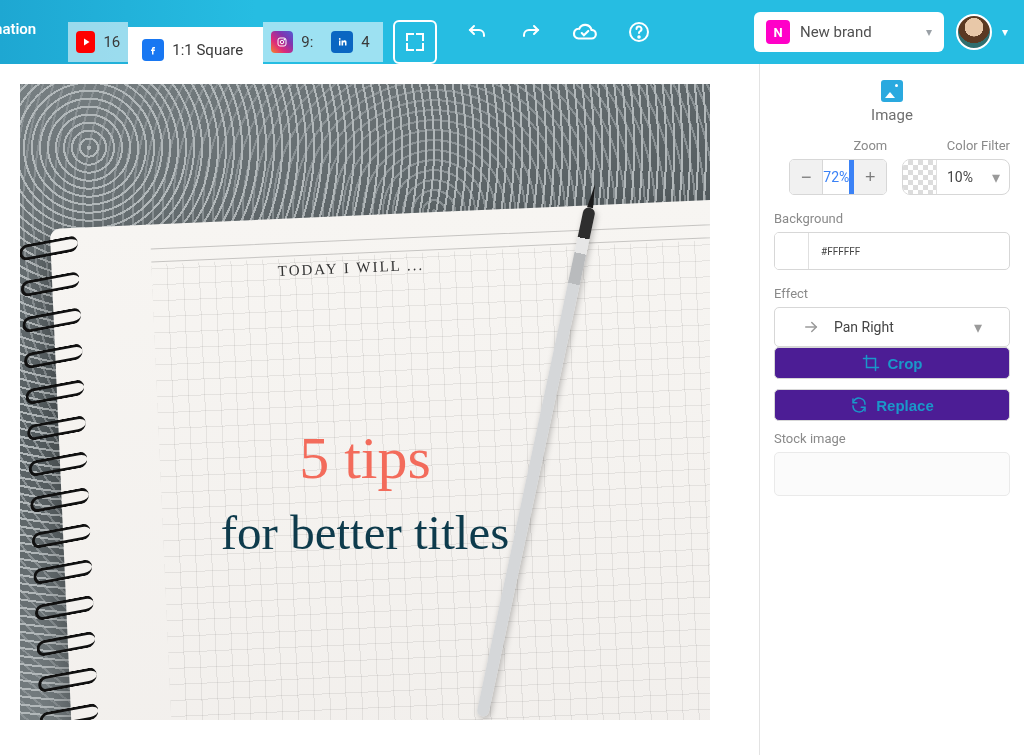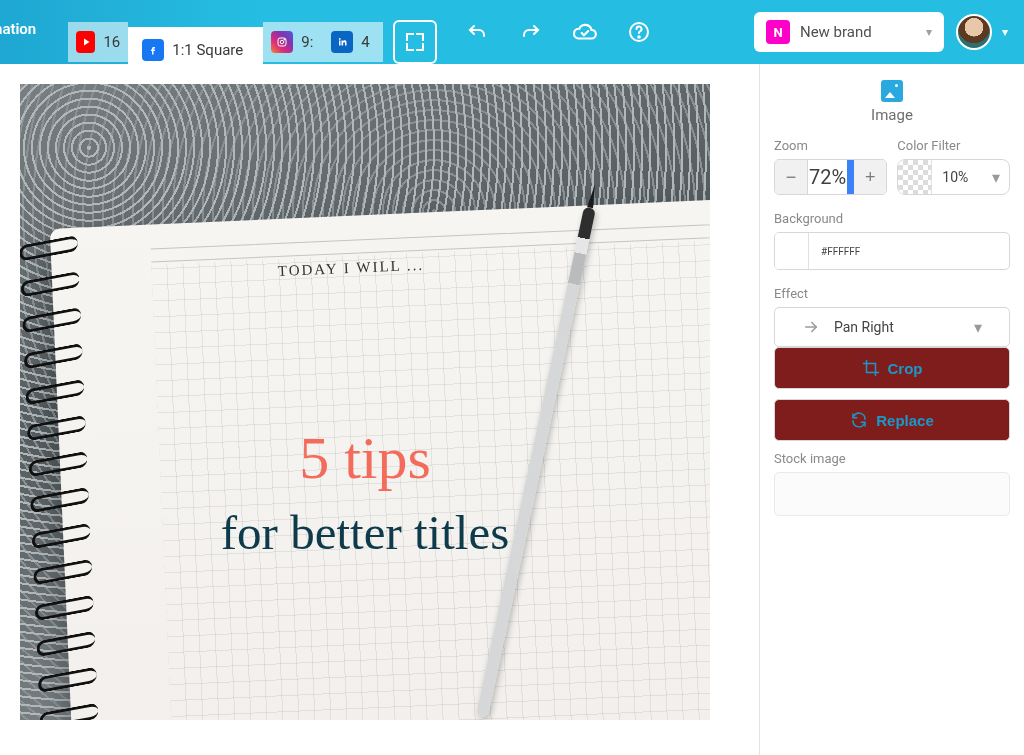--- a/index.html
+++ b/index.html
@@ -117,42 +117,42 @@
   
   .side { width:264px; padding: 16px 14px; background:#fff; }
   .side-head { text-align:center; margin-bottom:14px;}
   .side-head .img-icon{ width:22px;height:22px; margin:0 auto 4px; background:#2aa9df; border-radius:3px; position:relative;}
   .side-head .img-icon::after{content:"";position:absolute;left:4px;bottom:4px;border-left:5px solid transparent;border-right:5px solid transparent;border-bottom:6px solid #fff;}
   .side-head .img-icon::before{content:"";position:absolute;right:5px;top:4px;width:3px;height:3px;border-radius:50%;background:#fff;}
   .side-head .lbl{ font-size:15px; color:#6f6f6f;}
 
   .side-label{ font-size:13px; color:#8a8a8a; margin-bottom:6px; }
   .row { display:flex; gap:10px; margin-bottom:16px;}
-  .zoom-group, .filter-group{ display:flex; flex-direction:column; }
+  .zoom-group, .filter-group{ display:flex; flex-direction:column;align-items:flex-end; }
   .zoom-group{ flex:0 0 48%; } .filter-group{flex:1;}
   .stepper{ display:flex; border:1px solid #d7d7d7; border-radius:5px; overflow:hidden; height:36px;}
   .stepper button{ width:32px; background:#f1f1f1; border:none; font-size:18px; color:#7a7a7a; cursor:pointer;}
-  .stepper .val{ flex:1; display:flex;align-items:center;justify-content:center; font-size:20px; color:#404040; border-left:1px solid #d7d7d7; border-right:7px solid #3b82f6;}
+  .stepper .val{ flex:1; display:flex;align-items:center;justify-content:center; font-size:14px; color:#3b82f6; border-left:1px solid #d7d7d7; border-right:5px solid #3b82f6;}
   .filter-ctrl{ display:flex; border:1px solid #d7d7d7; border-radius:8px; height:36px; overflow:hidden;}
   .swatch-trans{ width:34px; background:
     repeating-conic-gradient(#dcdcdc 0 25%, #ffffff 0 50%) 0 0/10px 10px;
     border-right:1px solid #e0e0e0;}
   .filter-val{ flex:1; display:flex;align-items:center; padding:0 10px; font-size:14px; color:#444;}
   .filter-caret{ width:26px; display:flex;align-items:center;justify-content:center;color:#9a9a9a;}
 
   .bg-ctrl{ display:flex; border:1px solid #d7d7d7; border-radius:5px; height:38px; overflow:hidden; margin-bottom:16px;}
   .bg-sw{ width:34px; background:#ffffff; border-right:1px solid #e0e0e0;}
   .bg-val{ flex:1; display:flex;align-items:center; padding:0 12px; font-size:10px; color:#444;}
 
   .effect-ctrl{ display:flex; align-items:center; border:1px solid #d7d7d7; border-radius:5px; height:40px; padding:0 27px; }
   .effect-icon{ width:22px;color:#9a9a9a; margin-right:10px;}
   .effect-val{ flex:1; font-size:14px; color:#444;}
   .effect-caret{ color:#9a9a9a;}
 
-  .action-btn{ width:100%; height:42px; border:1px solid #d7d7d7; border-radius:5px; background:#7f1d1d;
+  .action-btn{ width:100%; height:32px; border:1px solid #d7d7d7; border-radius:5px; background:#4c1d95;
     display:flex; align-items:center; justify-content:center; gap:8px; color:#1a98c9; font-weight:700; font-size:15px; margin-bottom:10px; cursor:pointer;}
   .action-btn svg{ stroke:#1a98c9;}
 
   .stock-label{ font-size:13px; color:#8a8a8a; margin:10px 0 6px;}
   .stock-box{ width:100%; height:44px; border:1px solid #eaeaea; border-radius:5px; background:#fbfbfb;}
 
   
   svg { display:block; }
 </style>
 </head>

